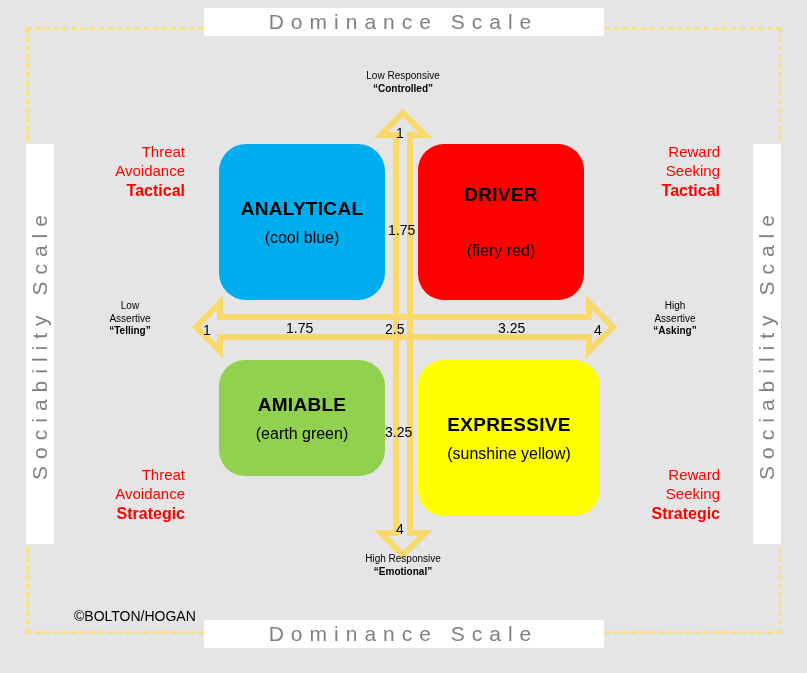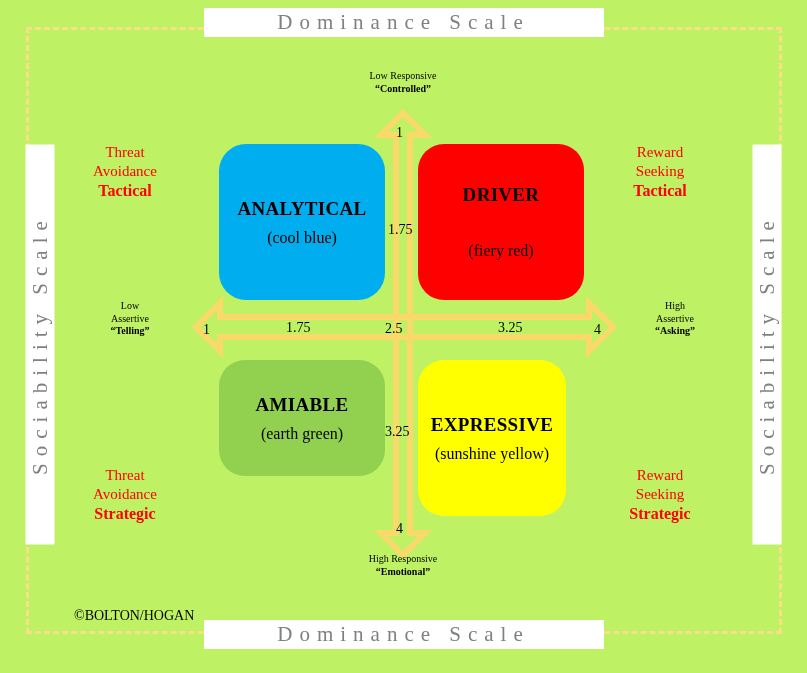--- a/index.html
+++ b/index.html
@@ -4,22 +4,22 @@
 <style>
   html, body {
     margin: 0;
     padding: 0;
     background: #ffffff;
   }
   #stage {
     position: relative;
     width: 807px;
     height: 673px;
-    background: #bef264;
-    font-family: Liberation Serif, serif;
+    background: #e5e5e5;
+    font-family: Liberation Sans, sans-serif;
     overflow: hidden;
   }
 
   
   .dash-frame {
     position: absolute;
     left: 26px;
     top: 27px;
     width: 756px;
     height: 607px;
@@ -85,21 +85,21 @@
   .cap .b { font-weight: bold; }
 
   .cap.top-cap   { left: 303px; top: 70px;  width: 200px; }
   .cap.bot-cap   { left: 303px; top: 553px; width: 200px; }
   .cap.left-cap  { left: 75px;  top: 300px; width: 110px; }
   .cap.right-cap { left: 620px; top: 300px; width: 110px; }
 
   
   .corner {
     position: absolute;
-    text-align: center;
+    text-align: right;
     font-size: 15px;
     color: #FF0000;
     line-height: 1.25;
     white-space: nowrap;
     width: 120px;
   }
   .corner .b { font-weight: bold; font-size: 16px; }
   .corner.tl { left: 65px;  top: 143px; }
   .corner.tr { left: 600px; top: 143px; }
   .corner.bl { left: 65px;  top: 466px; }
@@ -129,21 +129,21 @@
     letter-spacing: 0.3px;
     margin-bottom: 9px;
   }
   .quad .qsub {
     font-size: 16px;
     font-weight: 400;
   }
   .quad.analytical { left: 219px; top: 144px; width: 166px; height: 156px; }
   .quad.driver     { left: 418px; top: 144px; width: 166px; height: 156px; }
   .quad.amiable    { left: 219px; top: 360px; width: 166px; height: 116px; }
-  .quad.expressive { left: 418px; top: 360px; width: 148px; height: 156px; }
+  .quad.expressive { left: 418px; top: 360px; width: 182px; height: 156px; }
 
   
   .tick {
     position: absolute;
     font-size: 14px;
     color: #000000;
     white-space: nowrap;
   }
   .tick-1-left   { left: 203px; top: 322px; }
   .tick-175-h    { left: 286px; top: 320px; }

